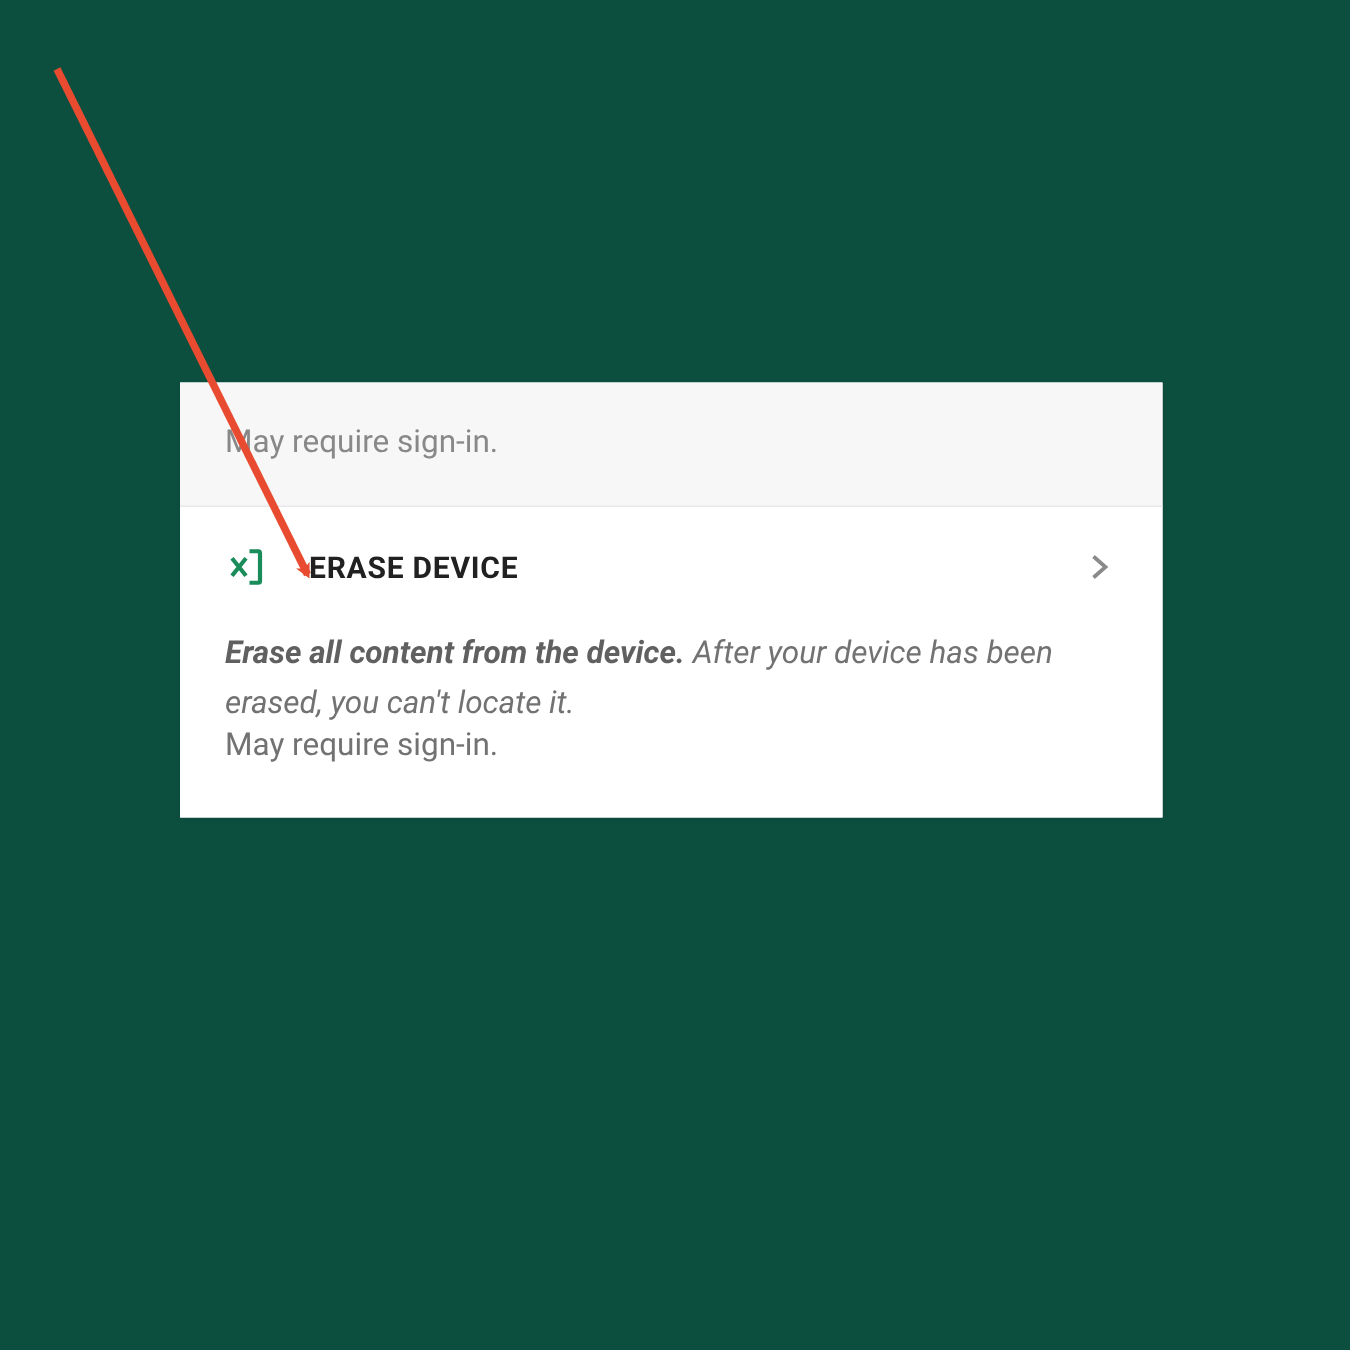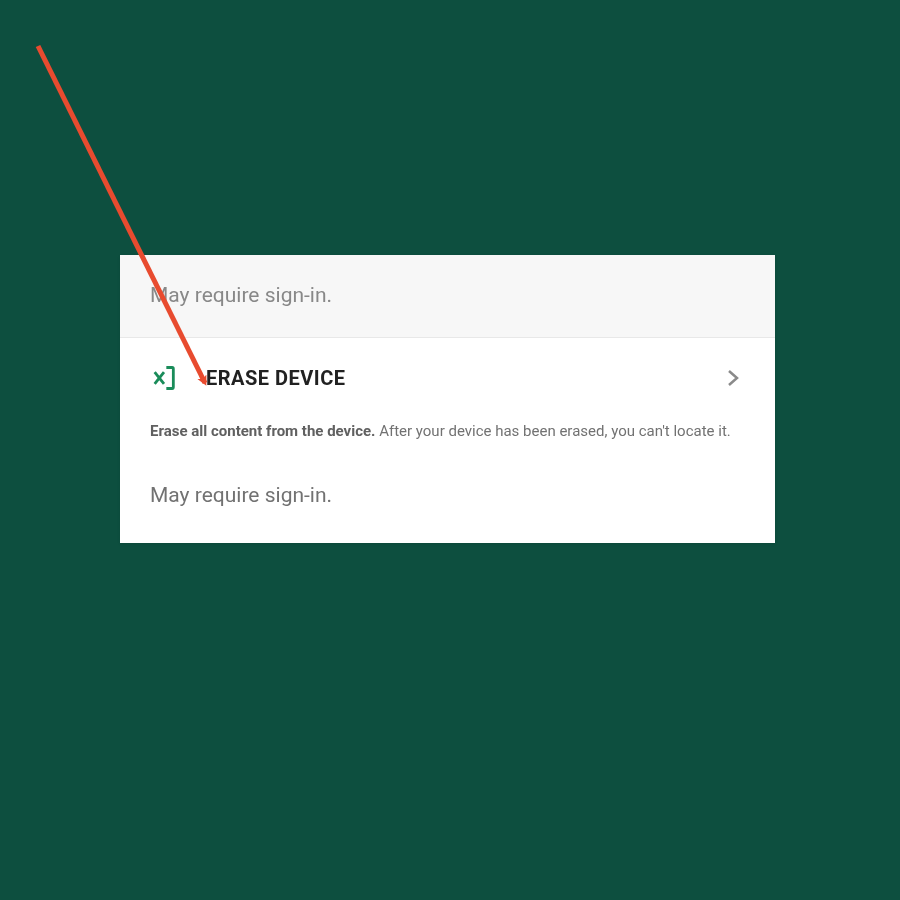--- a/index.html
+++ b/index.html
@@ -53,24 +53,24 @@
       color: #212121;
       letter-spacing: 0.5px;
       flex: 1;
     }
     .chevron {
       width: 24px;
       height: 24px;
       flex-shrink: 0;
     }
     .description {
-      font-size: 15px;
+      font-size: 21px;
       line-height: 1.55;
       color: #727272;
-      margin-bottom: 40px;
+      font-style: italic;
     }
     .description .bold-part {
       font-weight: 700;
       color: #606060;
     }
     .signin-note {
       font-size: 21px;
       color: #727272;
     }
     .arrow-overlay {

